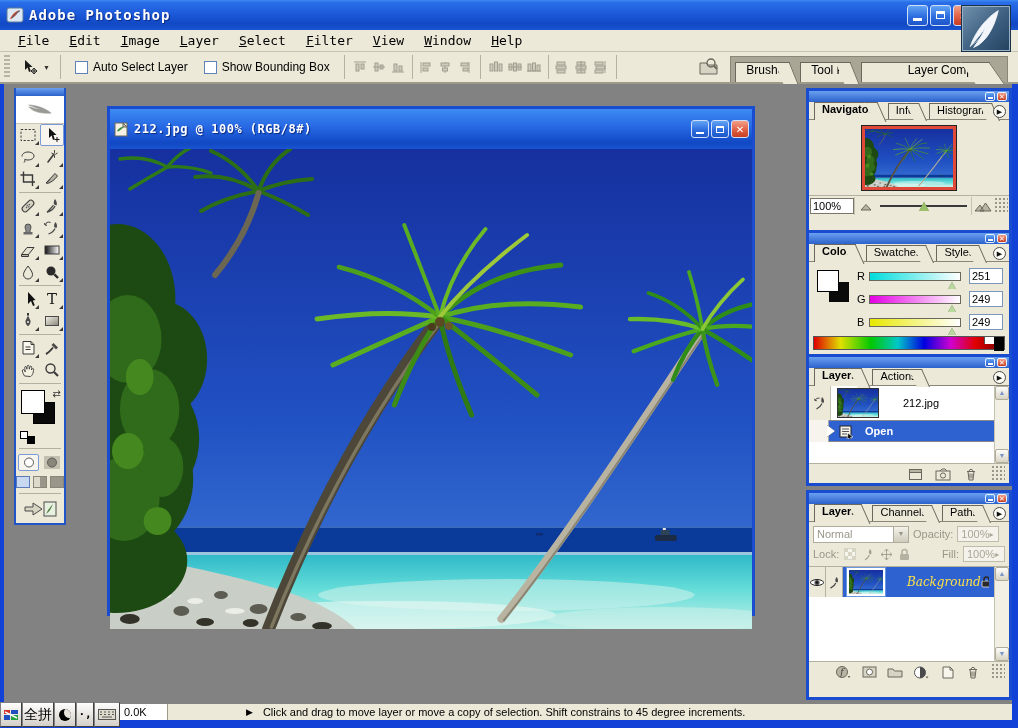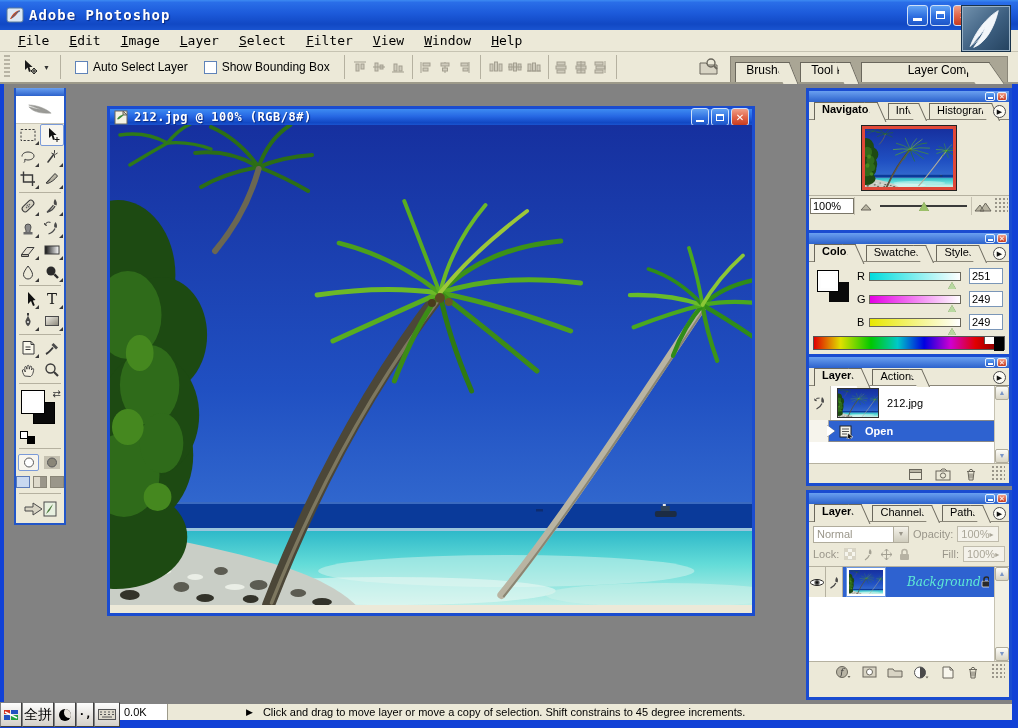--- a/index.html
+++ b/index.html
@@ -75,21 +75,21 @@
   .qm.sel{background:#f7f5ee;border:1px solid #7a9ad8;border-radius:2px;}
   .scr-row{display:flex;justify-content:center;gap:3px;padding:2px 0 3px;}
   .scr{width:14px;height:12px;border:1px solid #8a8678;background:#dedacb;cursor:pointer;}
   .scr.sel{background:#c8d8f0;border-color:#5a7ab8;}
   .scr.b2{background:linear-gradient(90deg,#dedacb 50%,#9a968a 50%);}
   .scr.b3{background:#9a968a;}
   .ir-row{display:flex;justify-content:center;padding:3px 0 4px;}
 
   
   .docwin{position:absolute;left:107px;top:106px;width:648px;height:510px;border:3px solid #1a4cd0;background:#ece9d8;}
-  .doc-titlebar{height:16px;background:linear-gradient(180deg,#3d8bf2 0%,#2768e4 45%,#1148c4 85%,#1a54d0 100%);
+  .doc-titlebar{height:40px;background:linear-gradient(180deg,#3d8bf2 0%,#2768e4 45%,#1148c4 85%,#1a54d0 100%);
     display:flex;align-items:center;padding:0 3px 0 4px;}
   .doc-title{color:#fff;font:bold 12px "DejaVu Sans Mono",monospace;margin-left:5px;letter-spacing:0.5px;text-shadow:1px 1px 1px #0a2a80;}
   .doc-btns{margin-left:auto;display:flex;gap:2px;}
   .dbtn{width:18px;height:18px;border-radius:3px;border:1px solid #cfe0f8;
     background:linear-gradient(180deg,#62a4f4 0%,#2e6ee0 55%,#1e56c8 100%);
     display:flex;align-items:center;justify-content:center;color:#fff;font-size:10px;cursor:pointer;}
   .dbtn.close{background:linear-gradient(180deg,#f0a088 0%,#e2664a 50%,#c83c20 100%);}
   .dmini{width:8px;height:2px;background:#fff;margin-top:8px;}
   .dmax{width:8px;height:7px;border:1px solid #fff;border-top-width:2px;}
   .doc-canvas{width:642px;height:480px;display:block;}
@@ -135,21 +135,21 @@
   .spectrum{position:relative;height:14px;margin:2px 4px 4px;border:1px solid #555;
     background:linear-gradient(90deg,#e00000 0%,#e0e000 14%,#00c800 30%,#00c8c8 44%,#0000e0 58%,#d000d0 72%,#e00000 85%,#700000 100%);}
   .spec-w{position:absolute;right:10px;top:0;width:10px;height:7px;background:#fff;border-left:1px solid #555;}
   .spec-k{position:absolute;right:0;top:0;width:10px;height:14px;background:#000;}
 
   
   .his-body{position:relative;background:#fff;height:78px;border-bottom:1px solid #b5b1a0;}
   .his-row1{display:flex;align-items:center;height:34px;}
   .his-srccol{width:22px;height:34px;background:#ece9d8;border-right:1px solid #c6c2b2;display:flex;align-items:center;justify-content:center;cursor:pointer;}
   .his-thumb{margin-left:6px;border:1px solid #333;line-height:0;}
-  .his-name{font:11px "Liberation Sans",sans-serif;margin-left:8px;}
+  .his-name{font:11px "Liberation Sans",sans-serif;margin-left:24px;}
   .his-row2{position:relative;display:flex;align-items:center;height:22px;background:#2e62d0;border-top:1px solid #888;border-bottom:1px solid #888;cursor:pointer;}
   .his-ptrcol{width:20px;height:22px;background:#f6f4ec;border-right:1px solid #aaa;position:relative;}
   .his-ptr{position:absolute;right:-7px;top:5px;width:0;height:0;border-top:6px solid transparent;border-bottom:6px solid transparent;border-left:8px solid #fff;filter:drop-shadow(0 0 0.6px #000);}
   .his-openlabel{color:#fff;font:bold 11px "Liberation Sans",sans-serif;margin-left:10px;}
   .vscroll{position:absolute;right:0;top:0;width:15px;bottom:0;background:#f2f0e4;border-left:1px solid #c6c2b2;display:flex;flex-direction:column;justify-content:space-between;}
   .sbtn{height:14px;background:linear-gradient(180deg,#fdfdfa,#d8d4c4);border:1px solid #b0ac9c;border-radius:2px;
     font-size:7px;line-height:12px;text-align:center;color:#7a96c8;cursor:pointer;}
   .p-foot{height:20px;display:flex;align-items:center;justify-content:flex-end;gap:10px;padding-right:4px;}
   .foot-ic{width:18px;height:14px;display:flex;align-items:center;justify-content:center;cursor:pointer;}
 
@@ -163,21 +163,21 @@
   .glabel{font:11px "Liberation Sans",sans-serif;color:#9a968a;}
   .gval{width:42px;height:16px;border:1px solid #c0bcac;background:#f4f2ea;display:flex;align-items:center;}
   .gval span{flex:1;font:11px "Liberation Sans",sans-serif;color:#aaa698;padding-left:3px;}
   .gval b{width:12px;font-size:8px;color:#aaa698;font-weight:normal;}
   .lock-ic{width:14px;height:13px;display:flex;align-items:center;justify-content:center;opacity:0.55;cursor:pointer;}
   .lay-list{position:relative;background:#fff;height:96px;border-top:1px solid #b5b1a0;border-bottom:1px solid #b5b1a0;}
   .lay-row{display:flex;align-items:center;height:30px;background:#2e62d0;cursor:pointer;}
   .eye-col{width:22px;height:30px;background:#ece9d8;border-right:1px solid #b5b1a0;display:flex;align-items:center;justify-content:center;cursor:pointer;}
   .br-col{width:22px;height:30px;background:#ece9d8;border-right:1px solid #b5b1a0;display:flex;align-items:center;justify-content:center;}
   .lay-thumb{margin-left:4px;border:2px solid #fff;outline:1px solid #6a96e0;line-height:0;}
-  .lay-name{color:#5eead4;font:italic 12px "DejaVu Serif",serif;margin-left:22px;flex:1;}
+  .lay-name{color:#fde047;font:italic 12px "DejaVu Serif",serif;margin-left:22px;flex:1;}
   .lay-lock{margin-right:20px;}
 
   
   .statusbar{position:absolute;left:4px;top:704px;width:1008px;height:16px;background:#ece9d8;display:flex;align-items:center;}
   .st-size{width:164px;height:16px;background:#fff;border-right:1px solid #9d9a8a;font:11px "Liberation Sans",sans-serif;
     display:flex;align-items:center;padding-left:120px;color:#000;}
   .st-arrow{font-size:9px;color:#000;margin:0 10px 0 78px;}
   .st-hint{font:11px "Liberation Sans",sans-serif;color:#000;}
 
   

